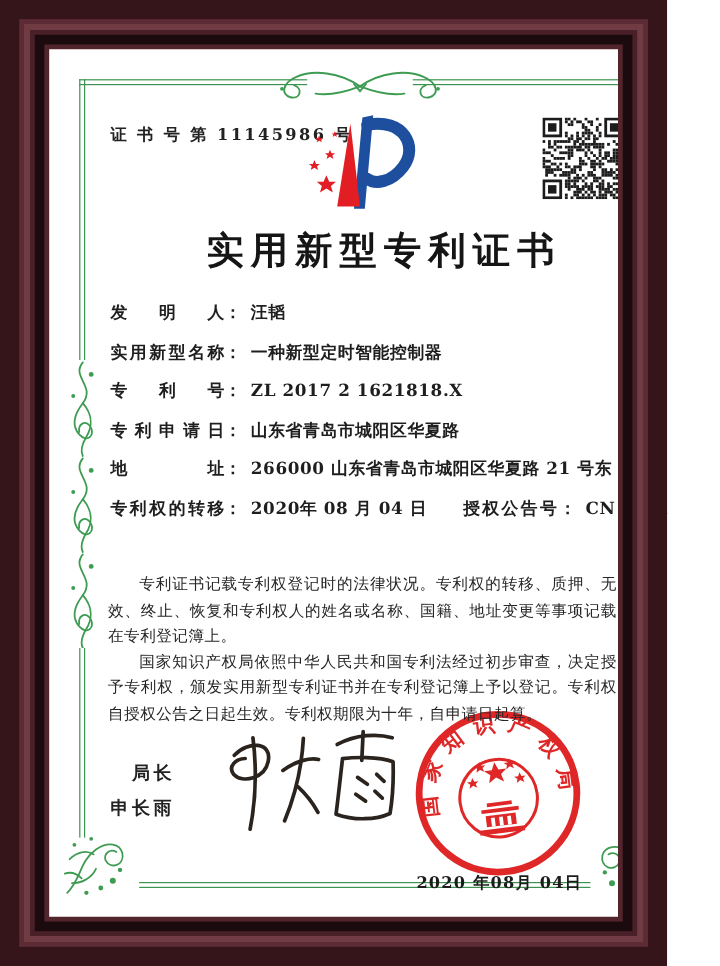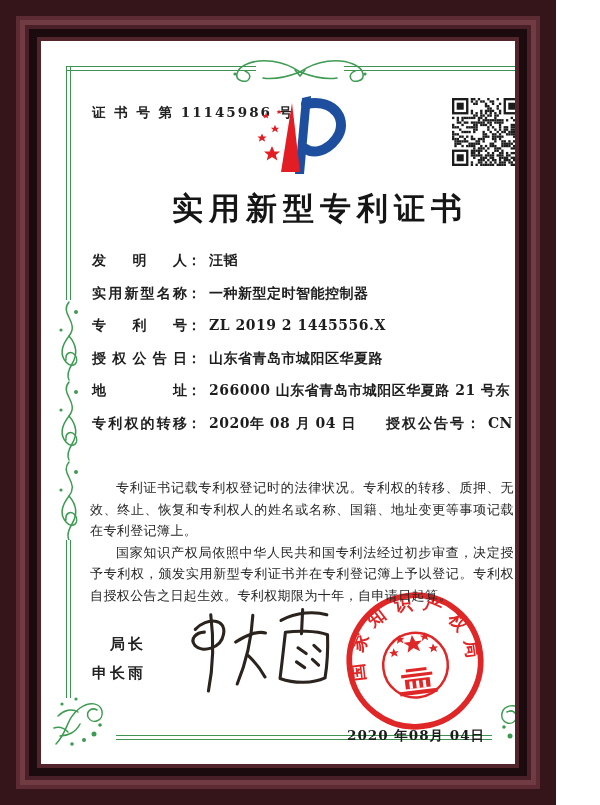--- a/index.html
+++ b/index.html
@@ -488,24 +488,24 @@
   <div class="title">实用新型专利证书</div>
 
   <div class="fields">
     <div class="frow">
       <span class="flabel">发明人</span><span class="fcolon">：</span><span class="fvalue">汪韬</span>
     </div>
     <div class="frow">
       <span class="flabel">实用新型名称</span><span class="fcolon">：</span><span class="fvalue">一种新型定时智能控制器</span>
     </div>
     <div class="frow">
-      <span class="flabel">专利号</span><span class="fcolon">：</span><span class="fvalue">ZL 2019 2 1445556.X</span>
+      <span class="flabel">专利号</span><span class="fcolon">：</span><span class="fvalue">ZL 2017 2 1621818.X</span>
     </div>
     <div class="frow">
-      <span class="flabel">授权公告日</span><span class="fcolon">：</span><span class="fvalue">山东省青岛市城阳区华夏路</span>
+      <span class="flabel">专利申请日</span><span class="fcolon">：</span><span class="fvalue">山东省青岛市城阳区华夏路</span>
     </div>
     <div class="frow">
       <span class="flabel">地址</span><span class="fcolon">：</span><span class="fvalue">266000 山东省青岛市城阳区华夏路 21 号东 50 米</span>
     </div>
     <div class="frow">
       <span class="flabel">专利权的转移</span><span class="fcolon">：</span><span class="fvalue">2020年 08 月 04 日</span><span class="fgroup2"><span class="flabel2">授权公告号</span><span class="fcolon">：</span><span class="fvalue">CN 211180573 U</span></span>
     </div>
   </div>
 
   <div class="paras">

